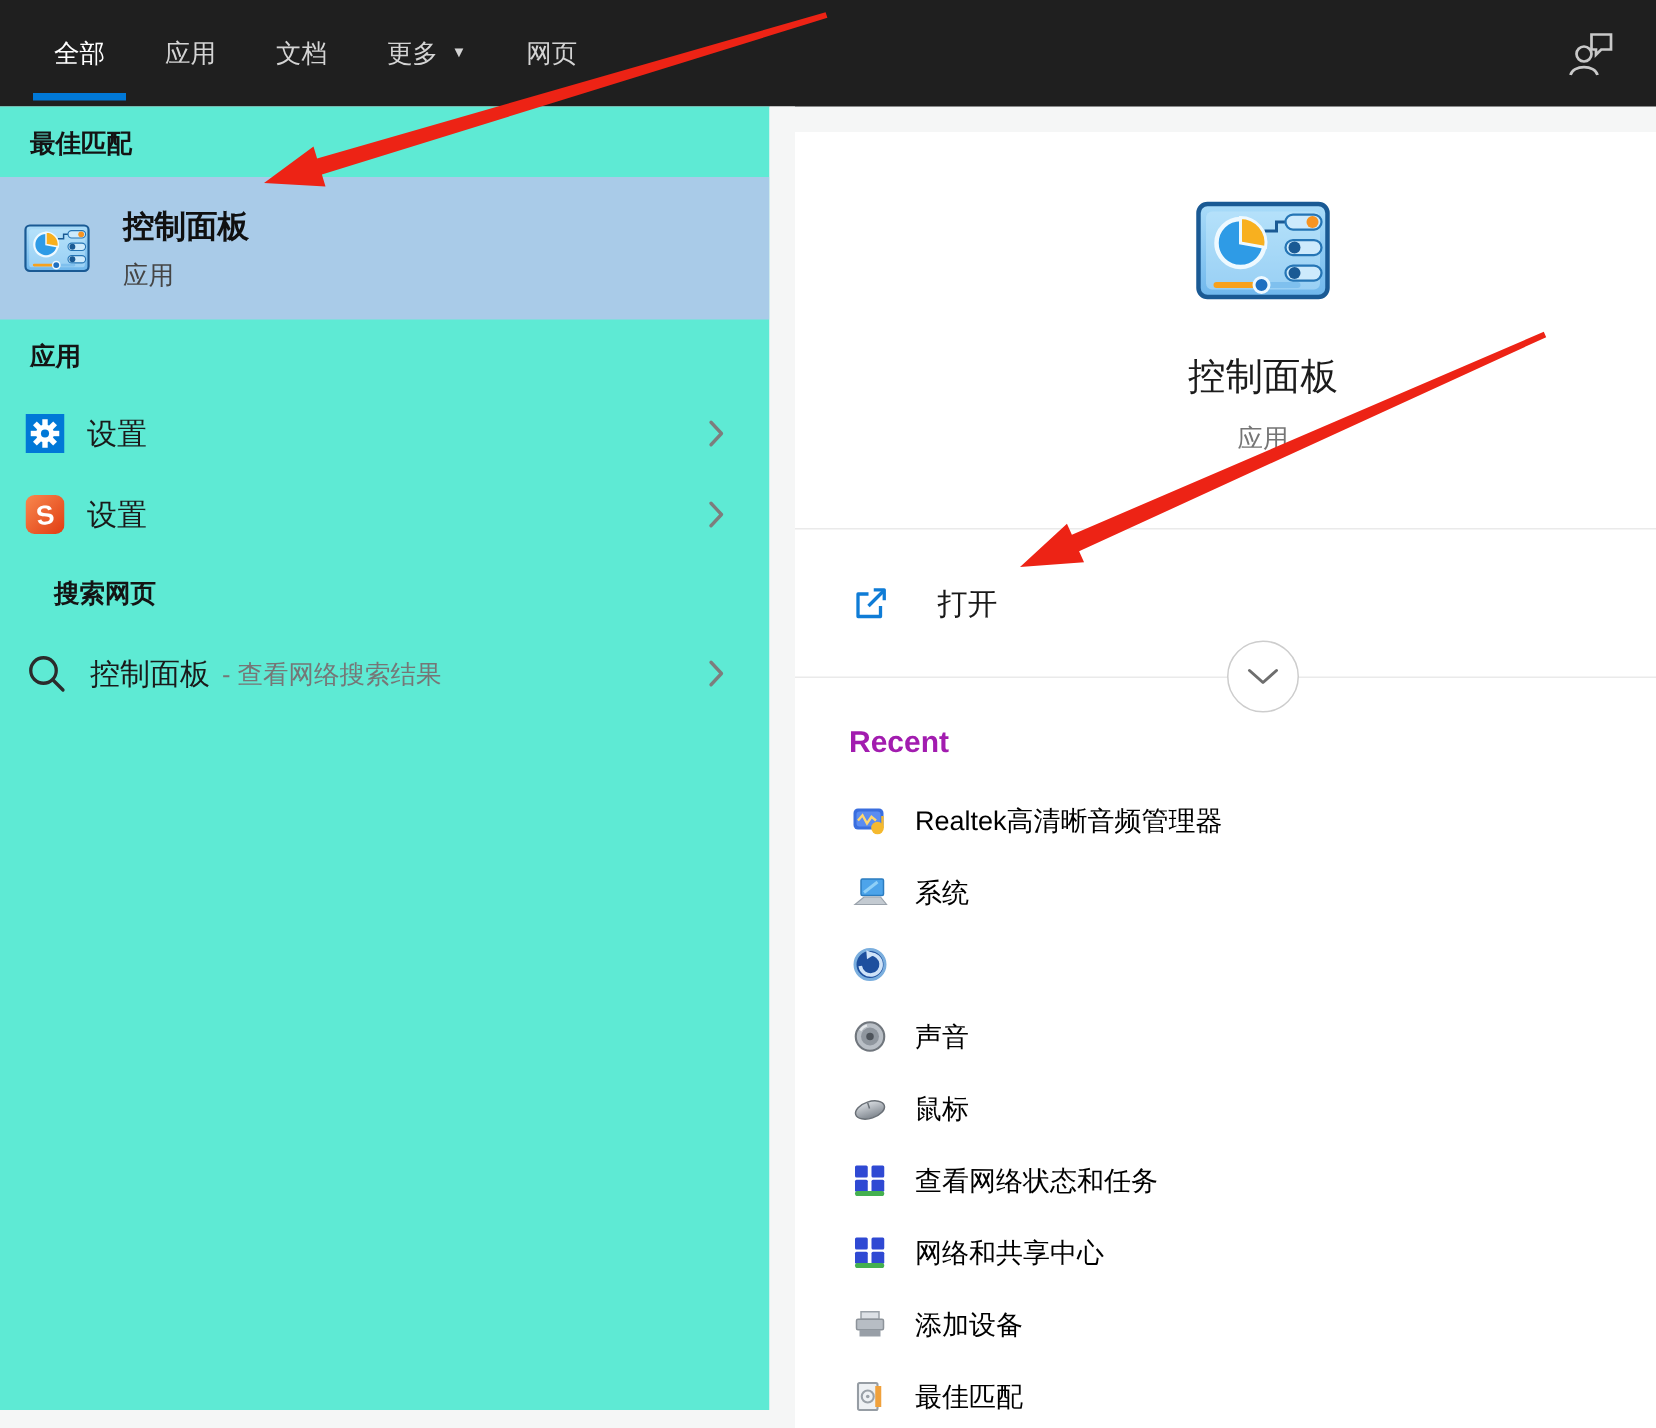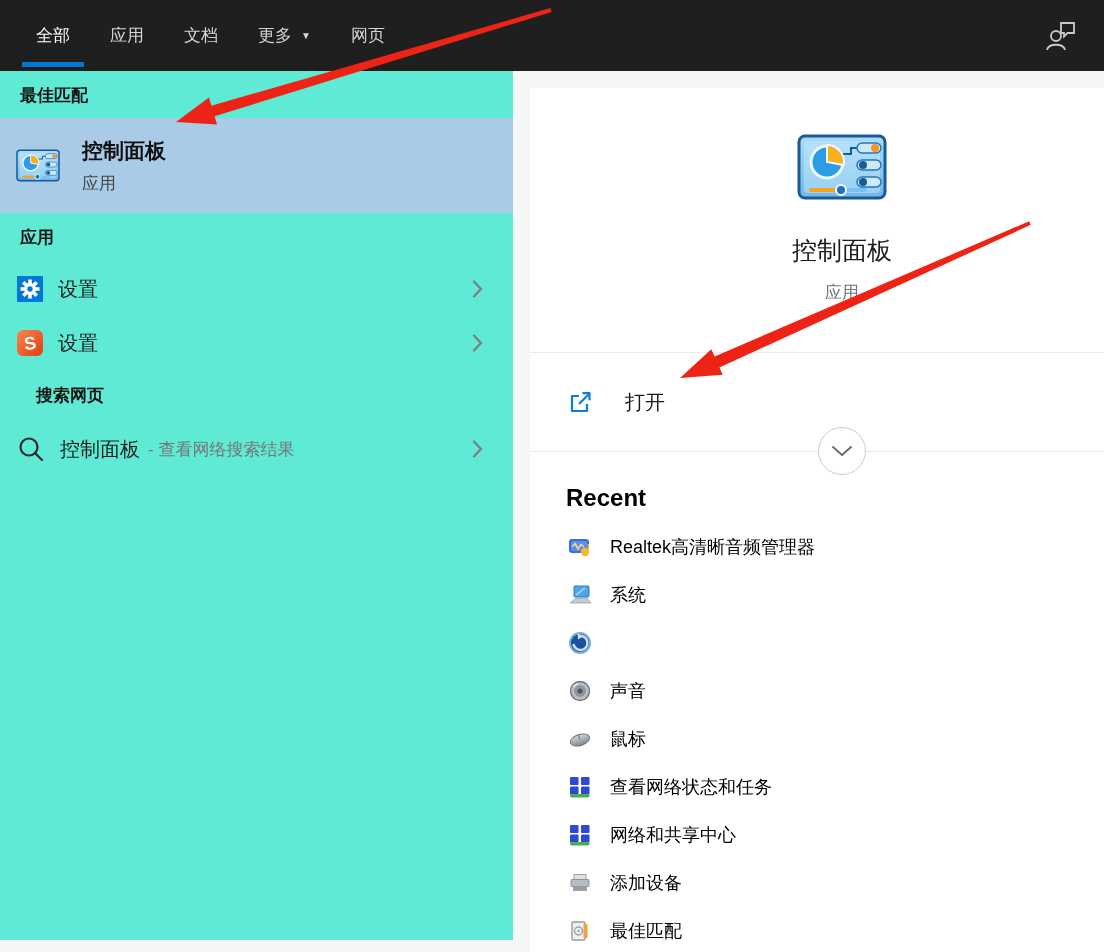--- a/index.html
+++ b/index.html
@@ -36,21 +36,21 @@
   
   .card { position:absolute; left:530px; top:88px; width:624px; height:864px; background:#ffffff; }
   .hero-icon { position:absolute; top:46px; left:50%; transform:translateX(-50%); }
   .app-title { position:absolute; top:146px; width:100%; text-align:center; font-size:25px; color:#1b1b1b; }
   .app-sub { position:absolute; top:193px; width:100%; text-align:center; font-size:17px; color:#757575; }
   .open-row { position:absolute; top:264px; left:0; width:100%; height:99px; border-top:1px solid #eaeaea; display:flex; align-items:center; cursor:pointer; }
   .open-row .oicon { margin-left:38px; flex:none; }
   .open-row .olabel { margin-left:33px; font-size:20px; color:#191919; }
   .divider2 { position:absolute; top:363px; left:0; width:100%; height:1px; background:#eaeaea; }
   .expand-btn { position:absolute; top:339px; left:288px; width:48px; height:48px; border-radius:50%; background:#fff; border:1px solid #cdcdcd; display:flex; align-items:center; justify-content:center; cursor:pointer; z-index:2; }
-  .recent-h { position:absolute; top:396px; left:36px; font-size:24px; font-weight:bold; color:#000000; }
+  .recent-h { position:absolute; top:396px; left:36px; font-size:20px; font-weight:bold; color:#a21caf; }
   .recent-list { position:absolute; top:435px; left:0; width:100%; }
   .r-item { height:48px; display:flex; align-items:center; cursor:pointer; }
   .r-item .ricon { margin-left:38px; width:24px; height:24px; flex:none; }
   .r-item .rlabel { margin-left:18px; font-size:18px; color:#000000; }
   
   .arrows { position:absolute; left:0; top:0; width:1104px; height:952px; pointer-events:none; z-index:10; }
 </style>
 </head>
 <body>
 

